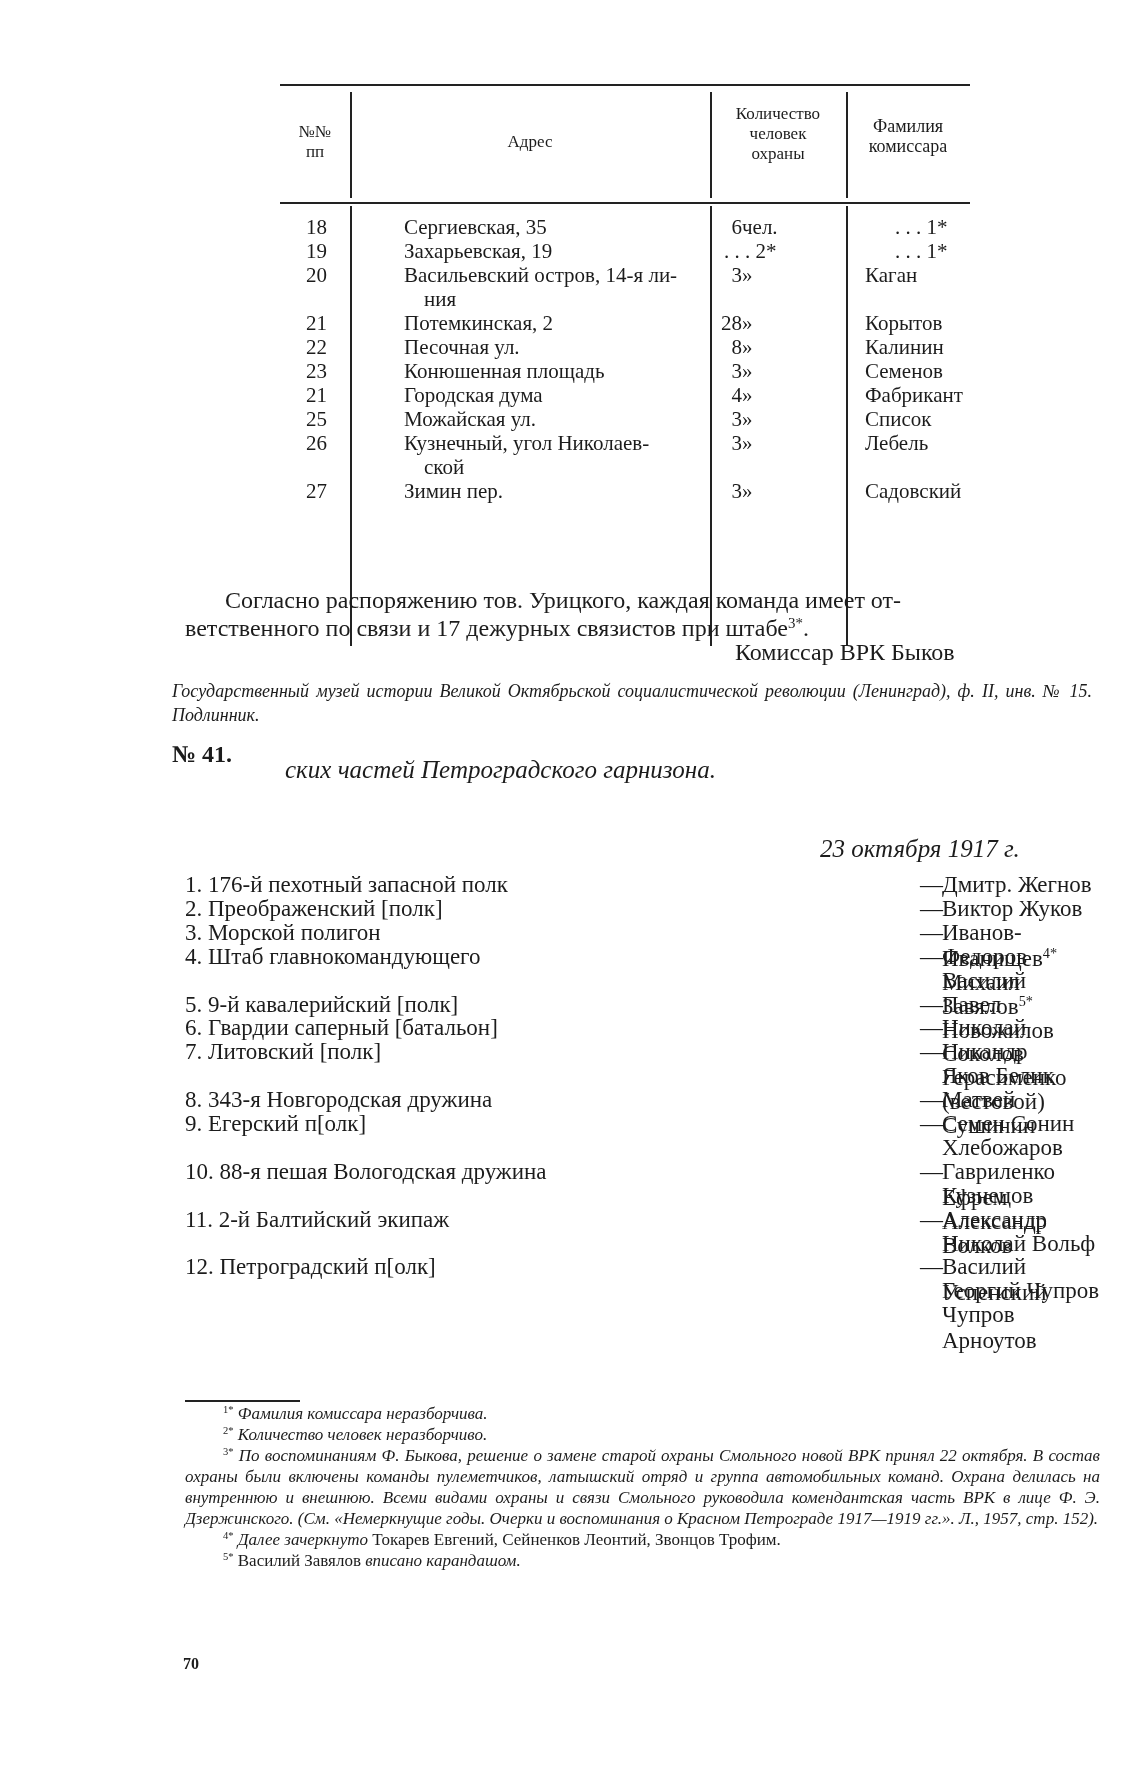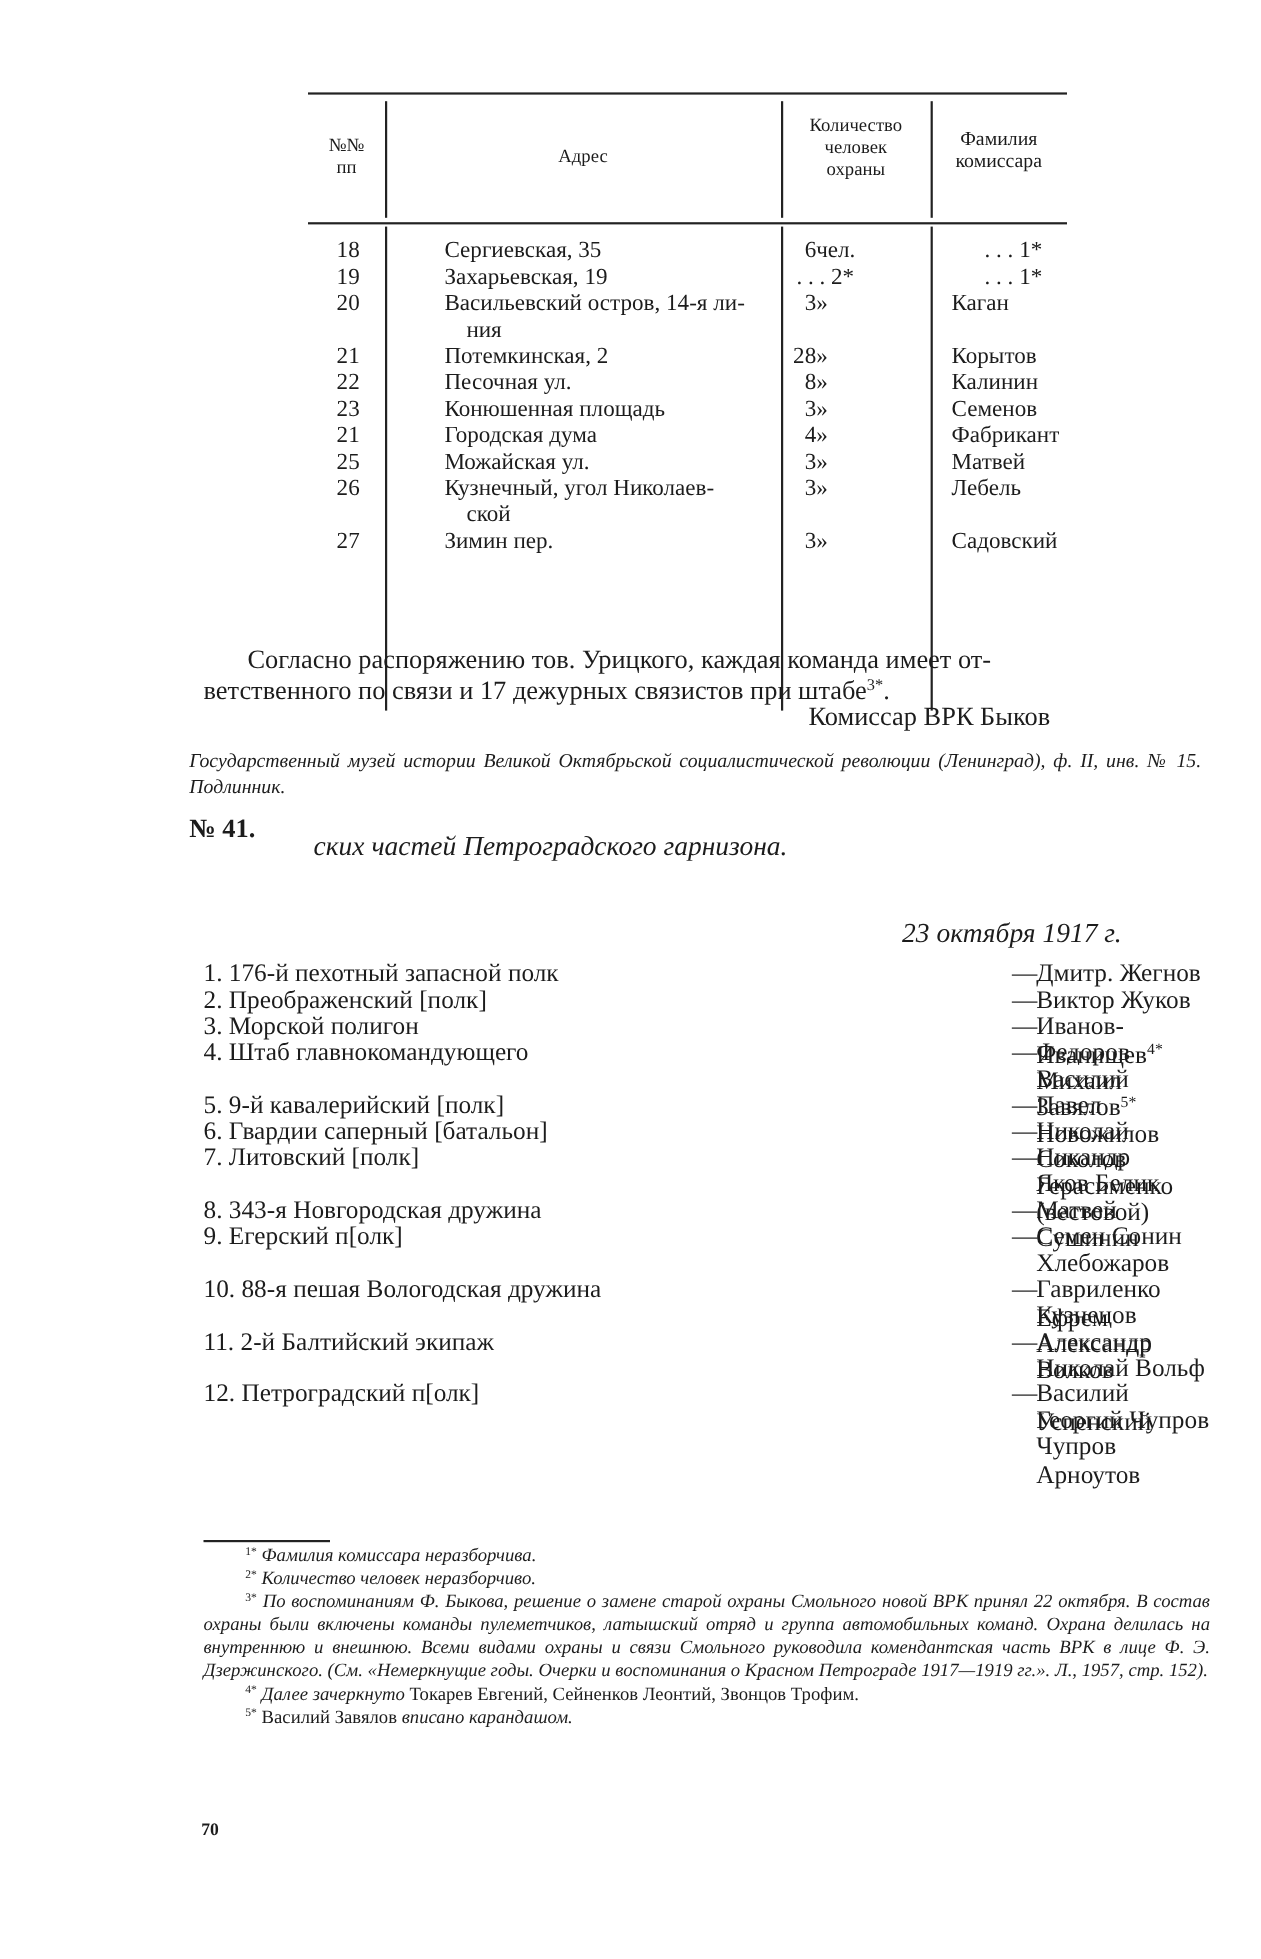--- a/index.html
+++ b/index.html
@@ -120,21 +120,21 @@
         <div class="row" style="top: 299px;">
           <span class="num">21</span>
           <span class="addr"><span>Городская дума</span></span>
           <span class="qty"><span class="n">4</span><span class="u">»</span></span>
           <span class="com">Фабрикант</span>
         </div>
         <div class="row" style="top: 323px;">
           <span class="num">25</span>
           <span class="addr"><span>Можайская ул.</span></span>
           <span class="qty"><span class="n">3</span><span class="u">»</span></span>
-          <span class="com">Матвей</span>
+          <span class="com">Список</span>
         </div>
         <div class="row" style="top: 347px;">
           <span class="num">26</span>
           <span class="addr"><span>Кузнечный, угол Николаев-</span><span class="cont">ской</span></span>
           <span class="qty"><span class="n">3</span><span class="u">»</span></span>
           <span class="com">Лебель</span>
         </div>
         <div class="row" style="top: 395px;">
           <span class="num">27</span>
           <span class="addr"><span>Зимин пер.</span></span>

